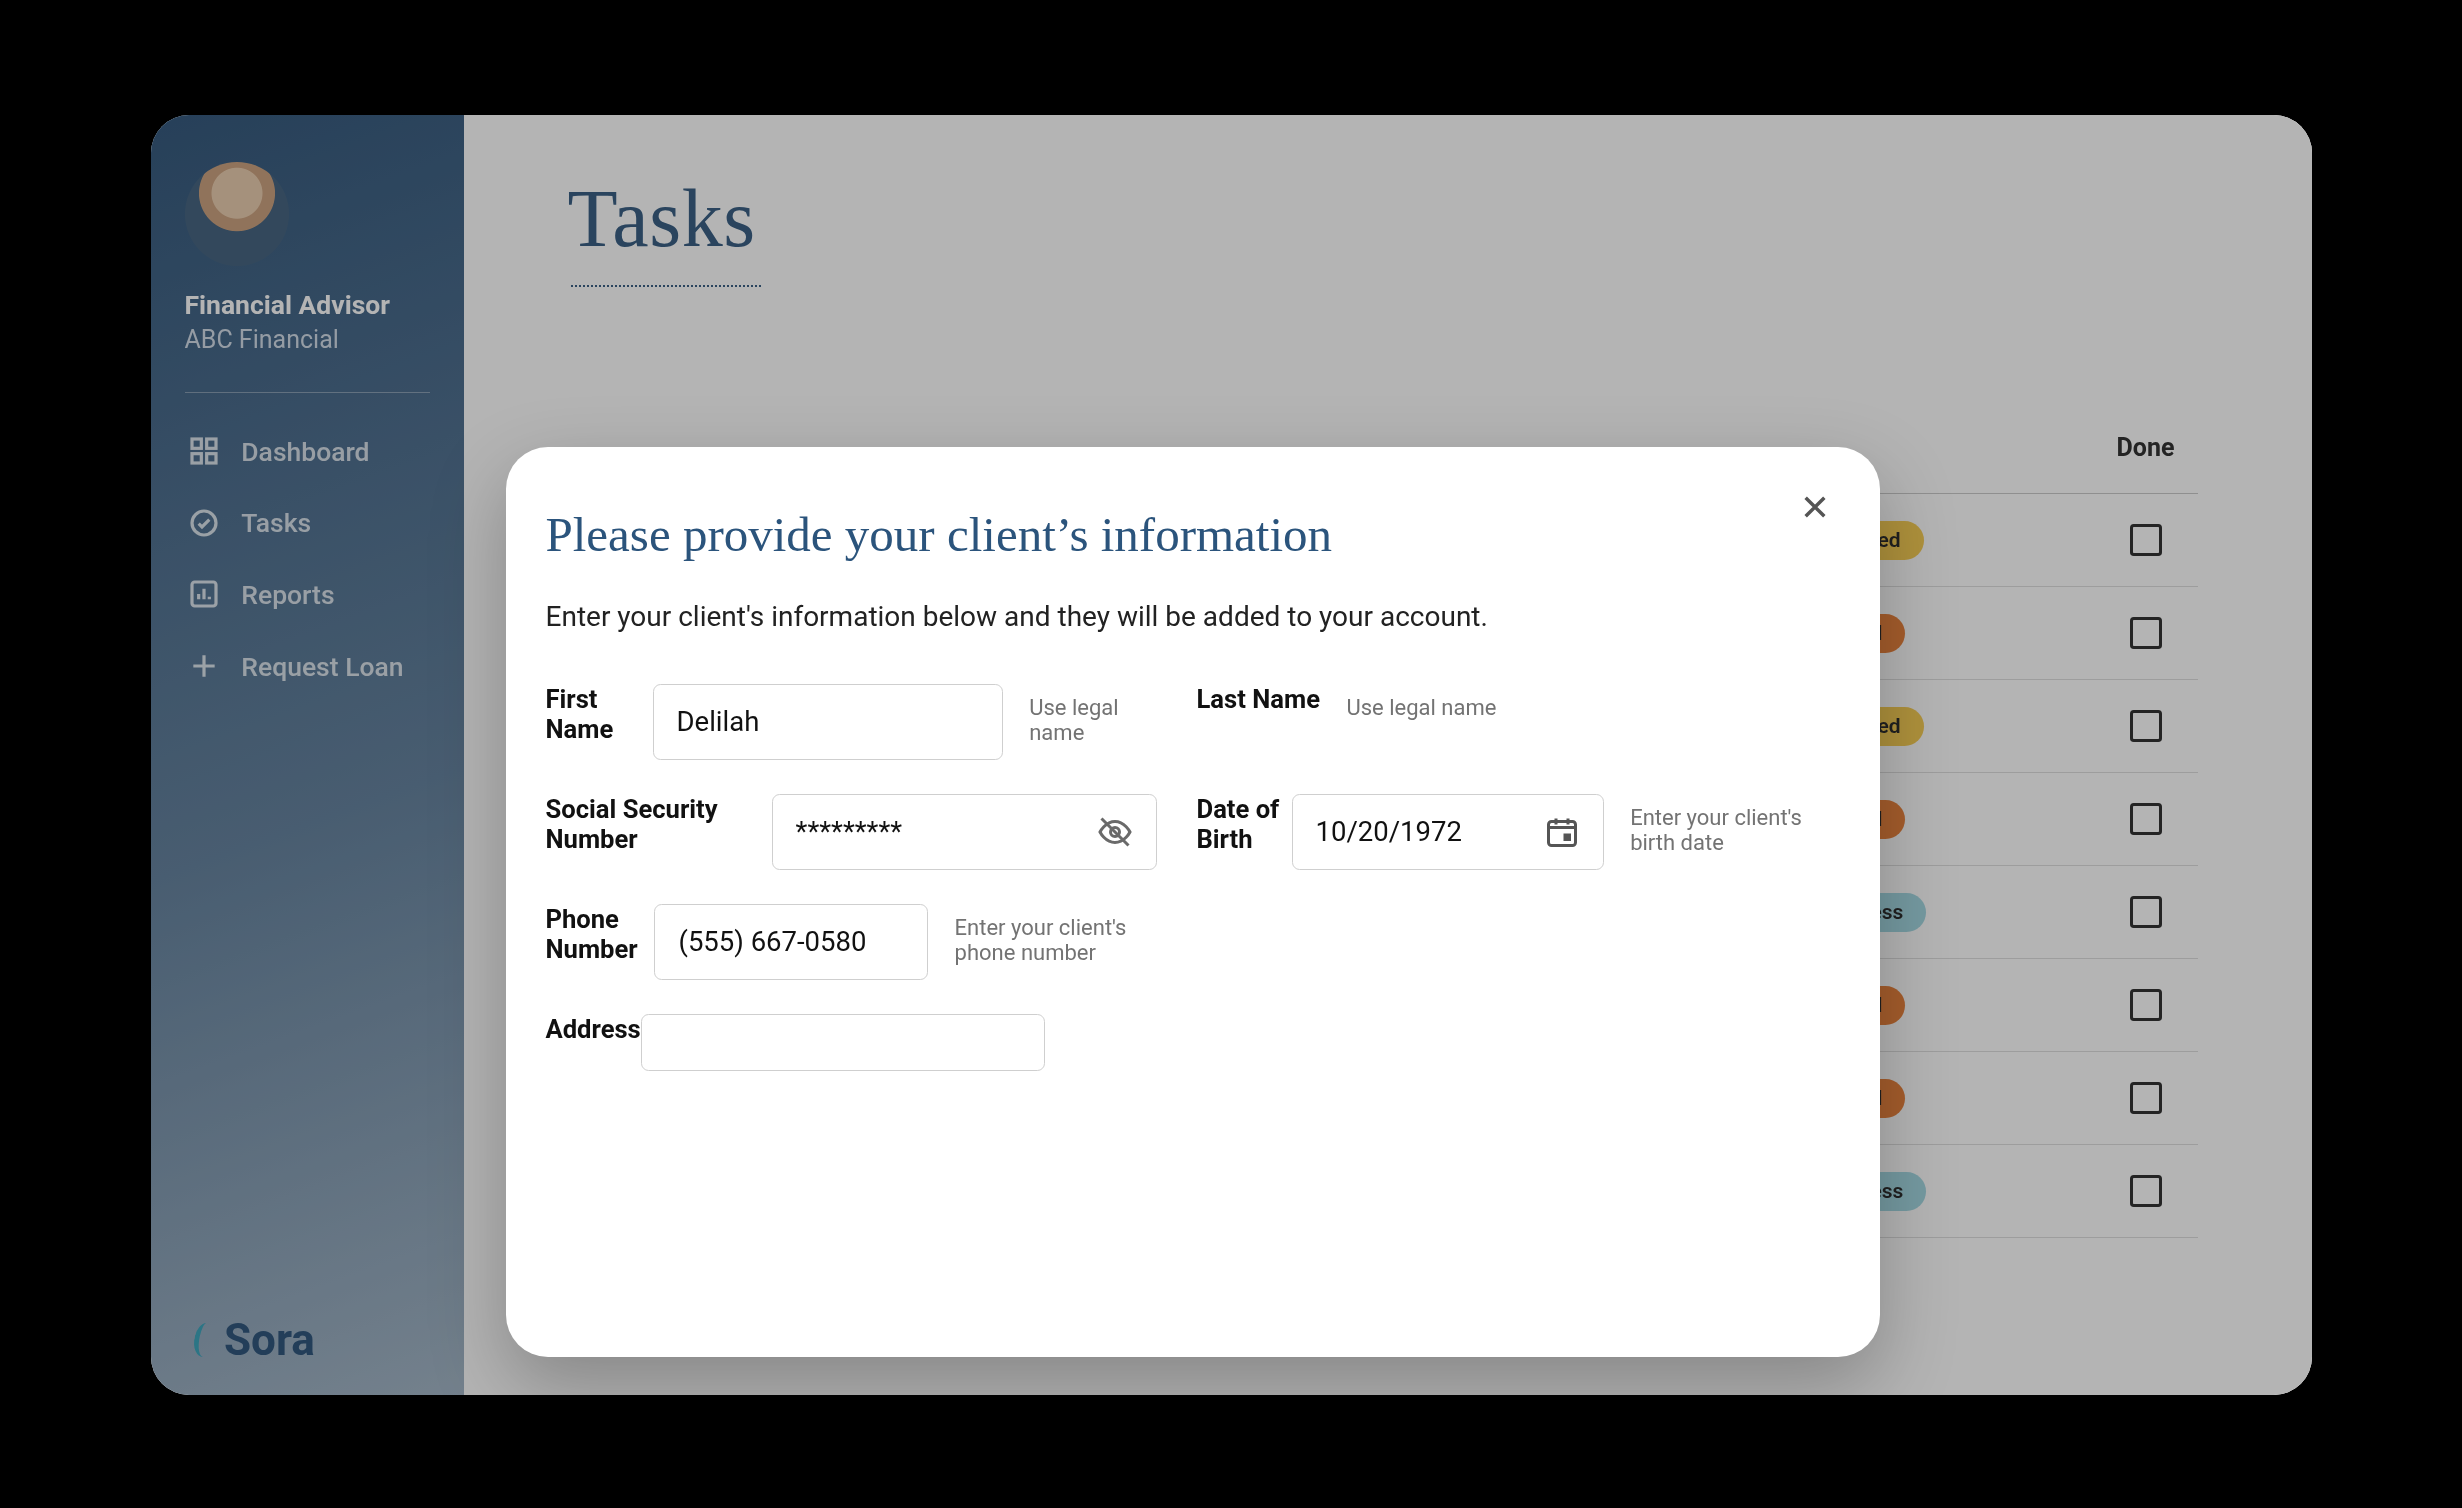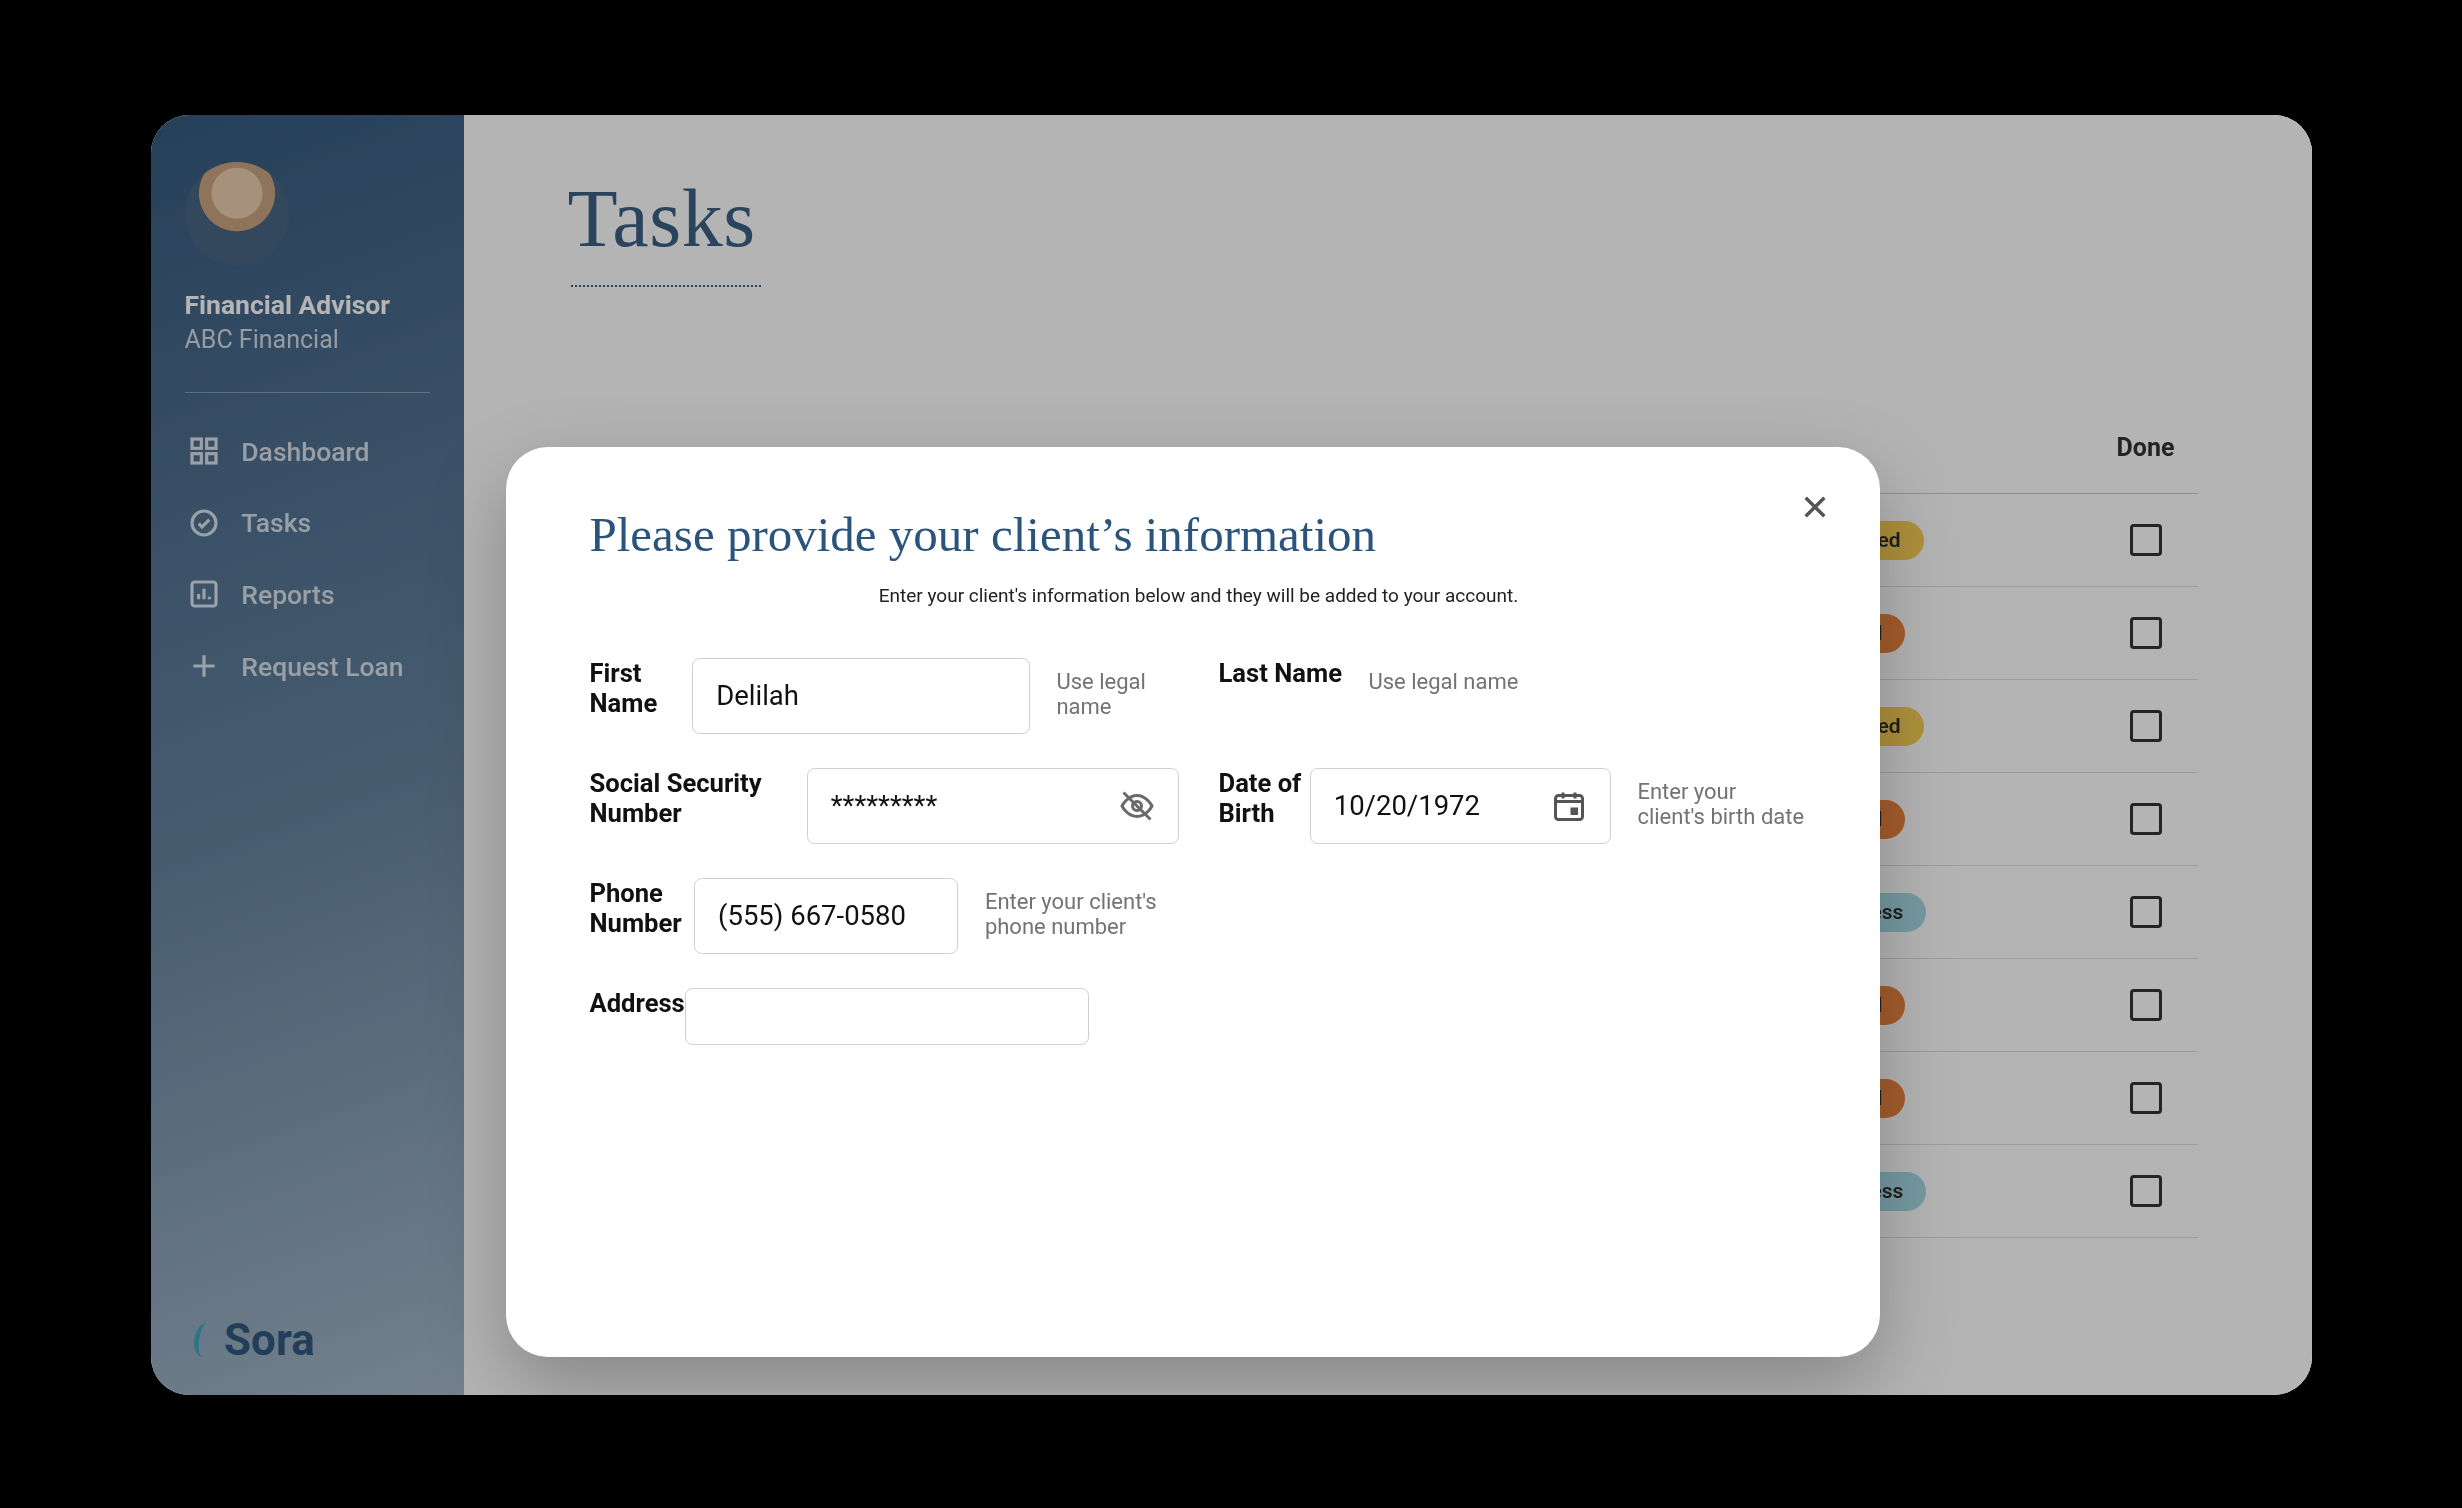--- a/index.html
+++ b/index.html
@@ -151,42 +151,41 @@
   }
   .modal {
     position: absolute;
     left: 355px;
     top: 332px;
     width: 1374px;
     height: 910px;
     background: #fff;
     border-radius: 42px;
     box-shadow: 0 28.4px 76px rgba(0,0,0,0.25);
-    padding: 59px 72px 0 84px;
+    padding: 59px 72px 0 40px;
     overflow: hidden;
   }
   .modal-close {
     position: absolute;
     top: 38px; right: 42px;
     width: 45px; height: 45px;
     display: flex; align-items: center; justify-content: center;
     cursor: pointer;
   }
   .modal-close svg { width: 32px; height: 32px; stroke: #555; stroke-width: 2.6; }
   .modal-title {
     font-family: Georgia, "Times New Roman", serif;
     font-size: 49px;
     color: #2b547c;
     font-weight: 400;
   }
   .modal-sub {
-    font-size: 19px;
+    font-size: 28px;
     color: #222;
-    margin-top: 21px;
-    text-align: center;
+    margin-top: 37px;
   }
   .form-grid {
     display: grid;
     grid-template-columns: 1fr 1fr;
     column-gap: 40px;
     row-gap: 34px;
     margin-top: 51px;
   }
   .form-field { display: flex; }
   .form-field.span2 { grid-column: 1 / span 2; }

